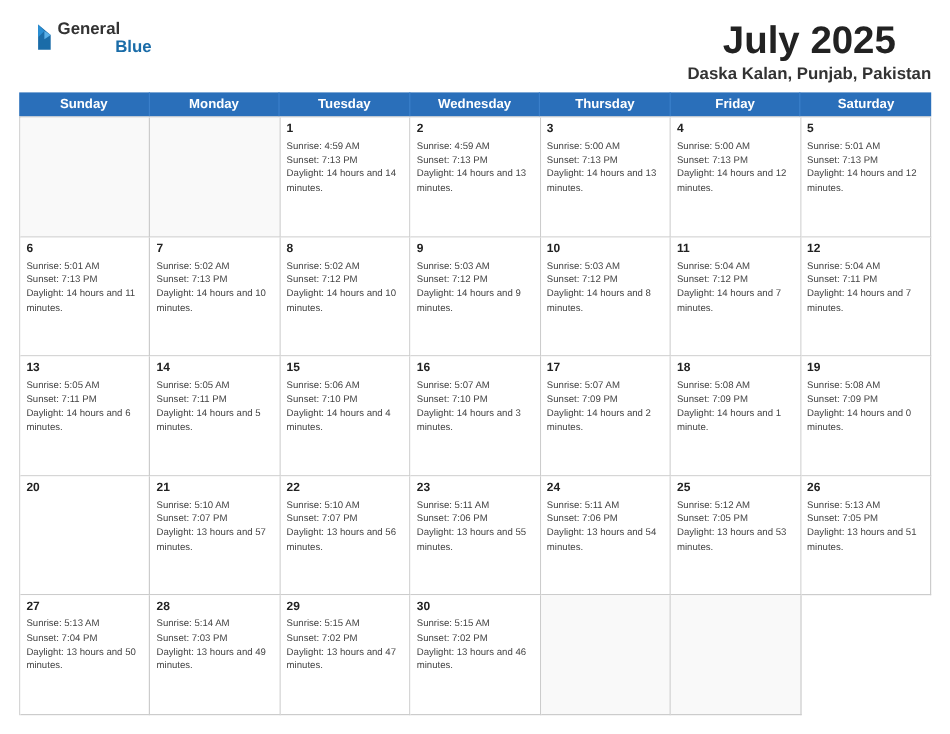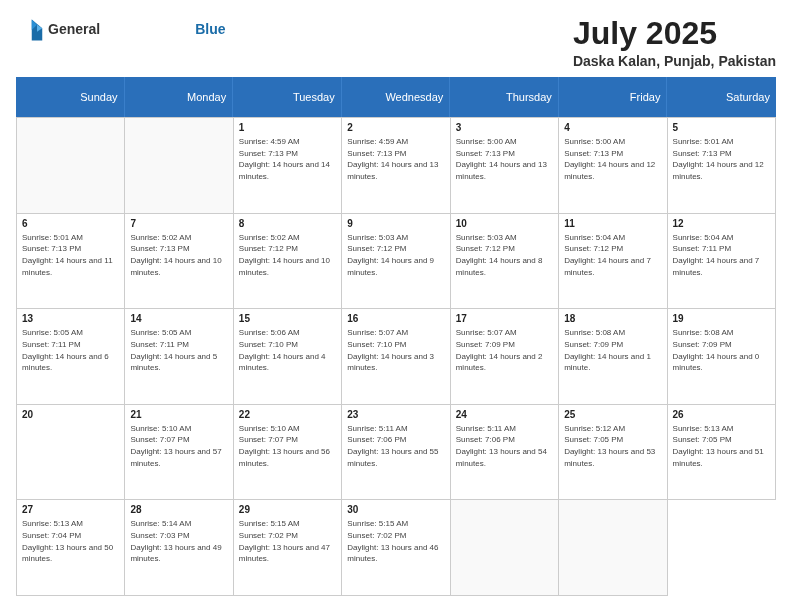--- a/index.html
+++ b/index.html
@@ -23,34 +23,33 @@
       align-items: flex-start;
       margin-bottom: 8px;
     }
     .logo {
       display: flex;
       align-items: center;
       gap: 4px;
     }
     .logo-text {
       display: flex;
-      flex-direction: row;
+      flex-direction: column;
       font-size: 14px;
       font-weight: bold;
       line-height: 1.1;
-      gap: 47px;
     }
     .logo-text .general { color: #333; }
     .logo-text .blue { color: #1a6ca8; padding-left: 48px; }
     .logo-icon {
       width: 28px;
       height: 28px;
     }
     .title-block {
-      text-align: left;
+      text-align: center;
     }
     .month-title {
       font-size: 32px;
       font-weight: bold;
       color: #222;
       line-height: 1.1;
     }
     .location-title {
       font-size: 14px;
       color: #333;
@@ -63,23 +62,23 @@
       flex-direction: column;
     }
     .cal-header {
       display: grid;
       grid-template-columns: repeat(7, 1fr);
       background: #2a6fba;
     }
     .cal-header-cell {
       color: #fff;
       font-size: 11px;
-      font-weight: normal;
-      padding: 14px 6px;
-      text-align: right;
+      font-weight: bold;
+      padding: 4px 6px;
+      text-align: center;
       border-right: 1px solid #3a7fca;
     }
     .cal-header-cell:last-child { border-right: none; }
     .cal-body {
       flex: 1;
       display: grid;
       grid-template-rows: repeat(5, 1fr);
       border-left: 1px solid #ccc;
       border-top: 1px solid #ccc;
     }

